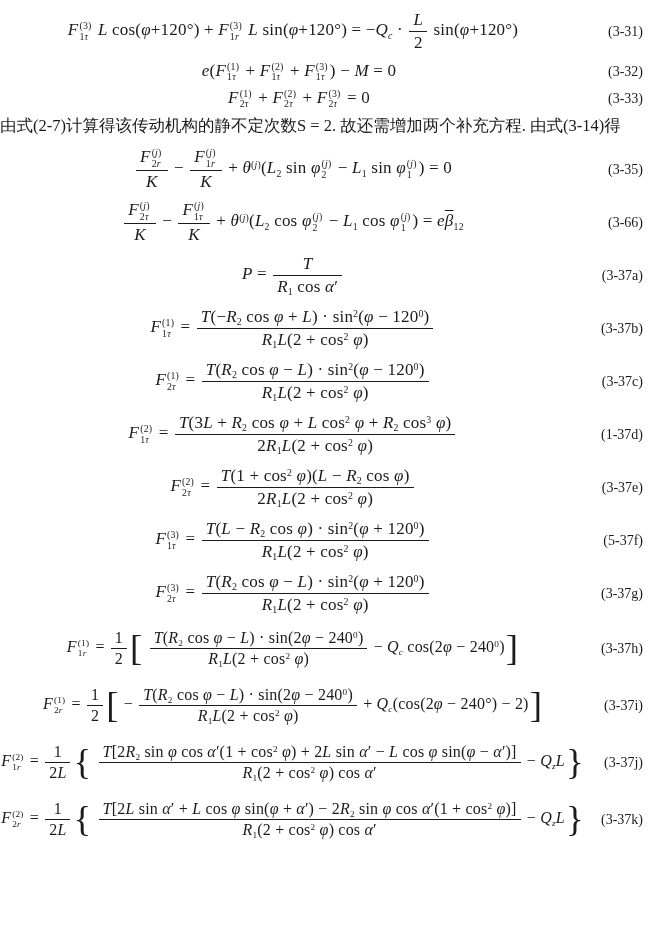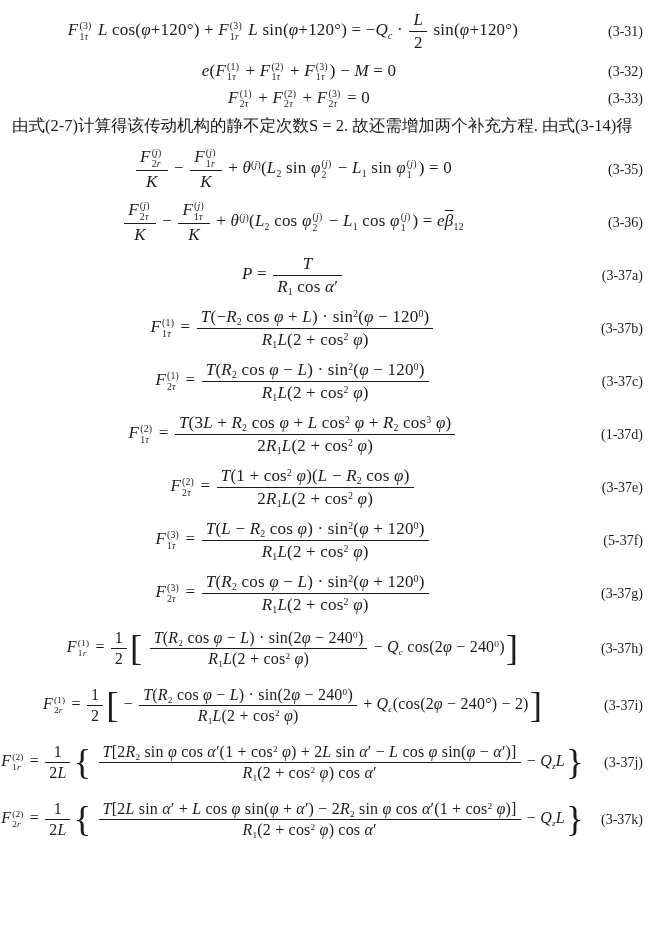--- a/index.html
+++ b/index.html
@@ -14,21 +14,21 @@
     padding-right:64px;font-size:17px;
   }
   .row .math{white-space:nowrap;letter-spacing:.2px;}
   .eqnum{
     position:absolute;right:7px;top:50%;transform:translateY(-50%);
     font-size:14px;font-style:normal;letter-spacing:0;
   }
   .k-simple{min-height:27px;margin-left:12px;}
   .k-frac{min-height:53px;}
   .k-big{min-height:57px;font-size:16px;}
-  .k-para{display:block;min-height:26px;padding:3px 6px 2px 12px;font-size:16.5px;}
+  .k-para{display:block;min-height:26px;padding:3px 6px 2px 0;font-size:16.5px;}
   .k-para .math{white-space:normal;letter-spacing:0;}
   .k-para-ind{padding-left:36px;}
   
   .it{font-style:italic;}
   .fr{display:inline-block;vertical-align:middle;text-align:center;margin:0 2px;}
   .fr>.nu{display:block;border-bottom:1px solid #1b1b1b;padding:0 4px 1px;}
   .fr>.de{display:block;padding:1px 4px 0;}
   .ss{
     display:inline-flex;flex-direction:column;align-items:flex-start;
     font-size:.58em;line-height:1.02;vertical-align:middle;margin:0 2px 0 1px;
@@ -103,21 +103,21 @@
               </span></span><span class="de"><span class="it">K</span></span></span> − <span class="fr"><span class="nu"><span class="it">F</span><span class="ss">
                 <span>(<span class="it">j</span>)</span>
                 <span>1<span class="it">τ</span></span>
               </span></span><span class="de"><span class="it">K</span></span></span> + <span class="it">θ</span><span class="sup">(<span class="it">j</span>)</span>(<span class="it">L</span><span class="sub">2</span> cos <span class="it">φ</span><span class="ss">
             <span>(<span class="it">j</span>)</span>
             <span>2</span>
           </span> − <span class="it">L</span><span class="sub">1</span> cos <span class="it">φ</span><span class="ss">
             <span>(<span class="it">j</span>)</span>
             <span>1</span>
           </span>) = <span class="it">e</span><span class="ol"><span class="it">β</span></span><span class="sub">12</span></span>
-        <span class="eqnum">(3-36)</span>
+        <span class="eqnum">(3-66)</span>
       </div>
       <div class="row k-frac">
         <span class="math"><span class="it">P</span> = <span class="fr"><span class="nu"><span class="it">T</span></span><span class="de"><span class="it">R</span><span class="sub">1</span> cos <span class="it">α</span>′</span></span></span>
         <span class="eqnum">(3-37a)</span>
       </div>
       <div class="row k-frac">
         <span class="math"><span class="it">F</span><span class="ss">
             <span>(1)</span>
             <span>1<span class="it">τ</span></span>
           </span> = <span class="fr"><span class="nu"><span class="it">T</span>(−<span class="it">R</span><span class="sub">2</span> cos <span class="it">φ</span> + <span class="it">L</span>) · sin<span class="sup">2</span>(<span class="it">φ</span> − 120<span class="sup">0</span>)</span><span class="de"><span class="it">R</span><span class="sub">1</span><span class="it">L</span>(2 + cos<span class="sup">2</span> <span class="it">φ</span>)</span></span></span>

